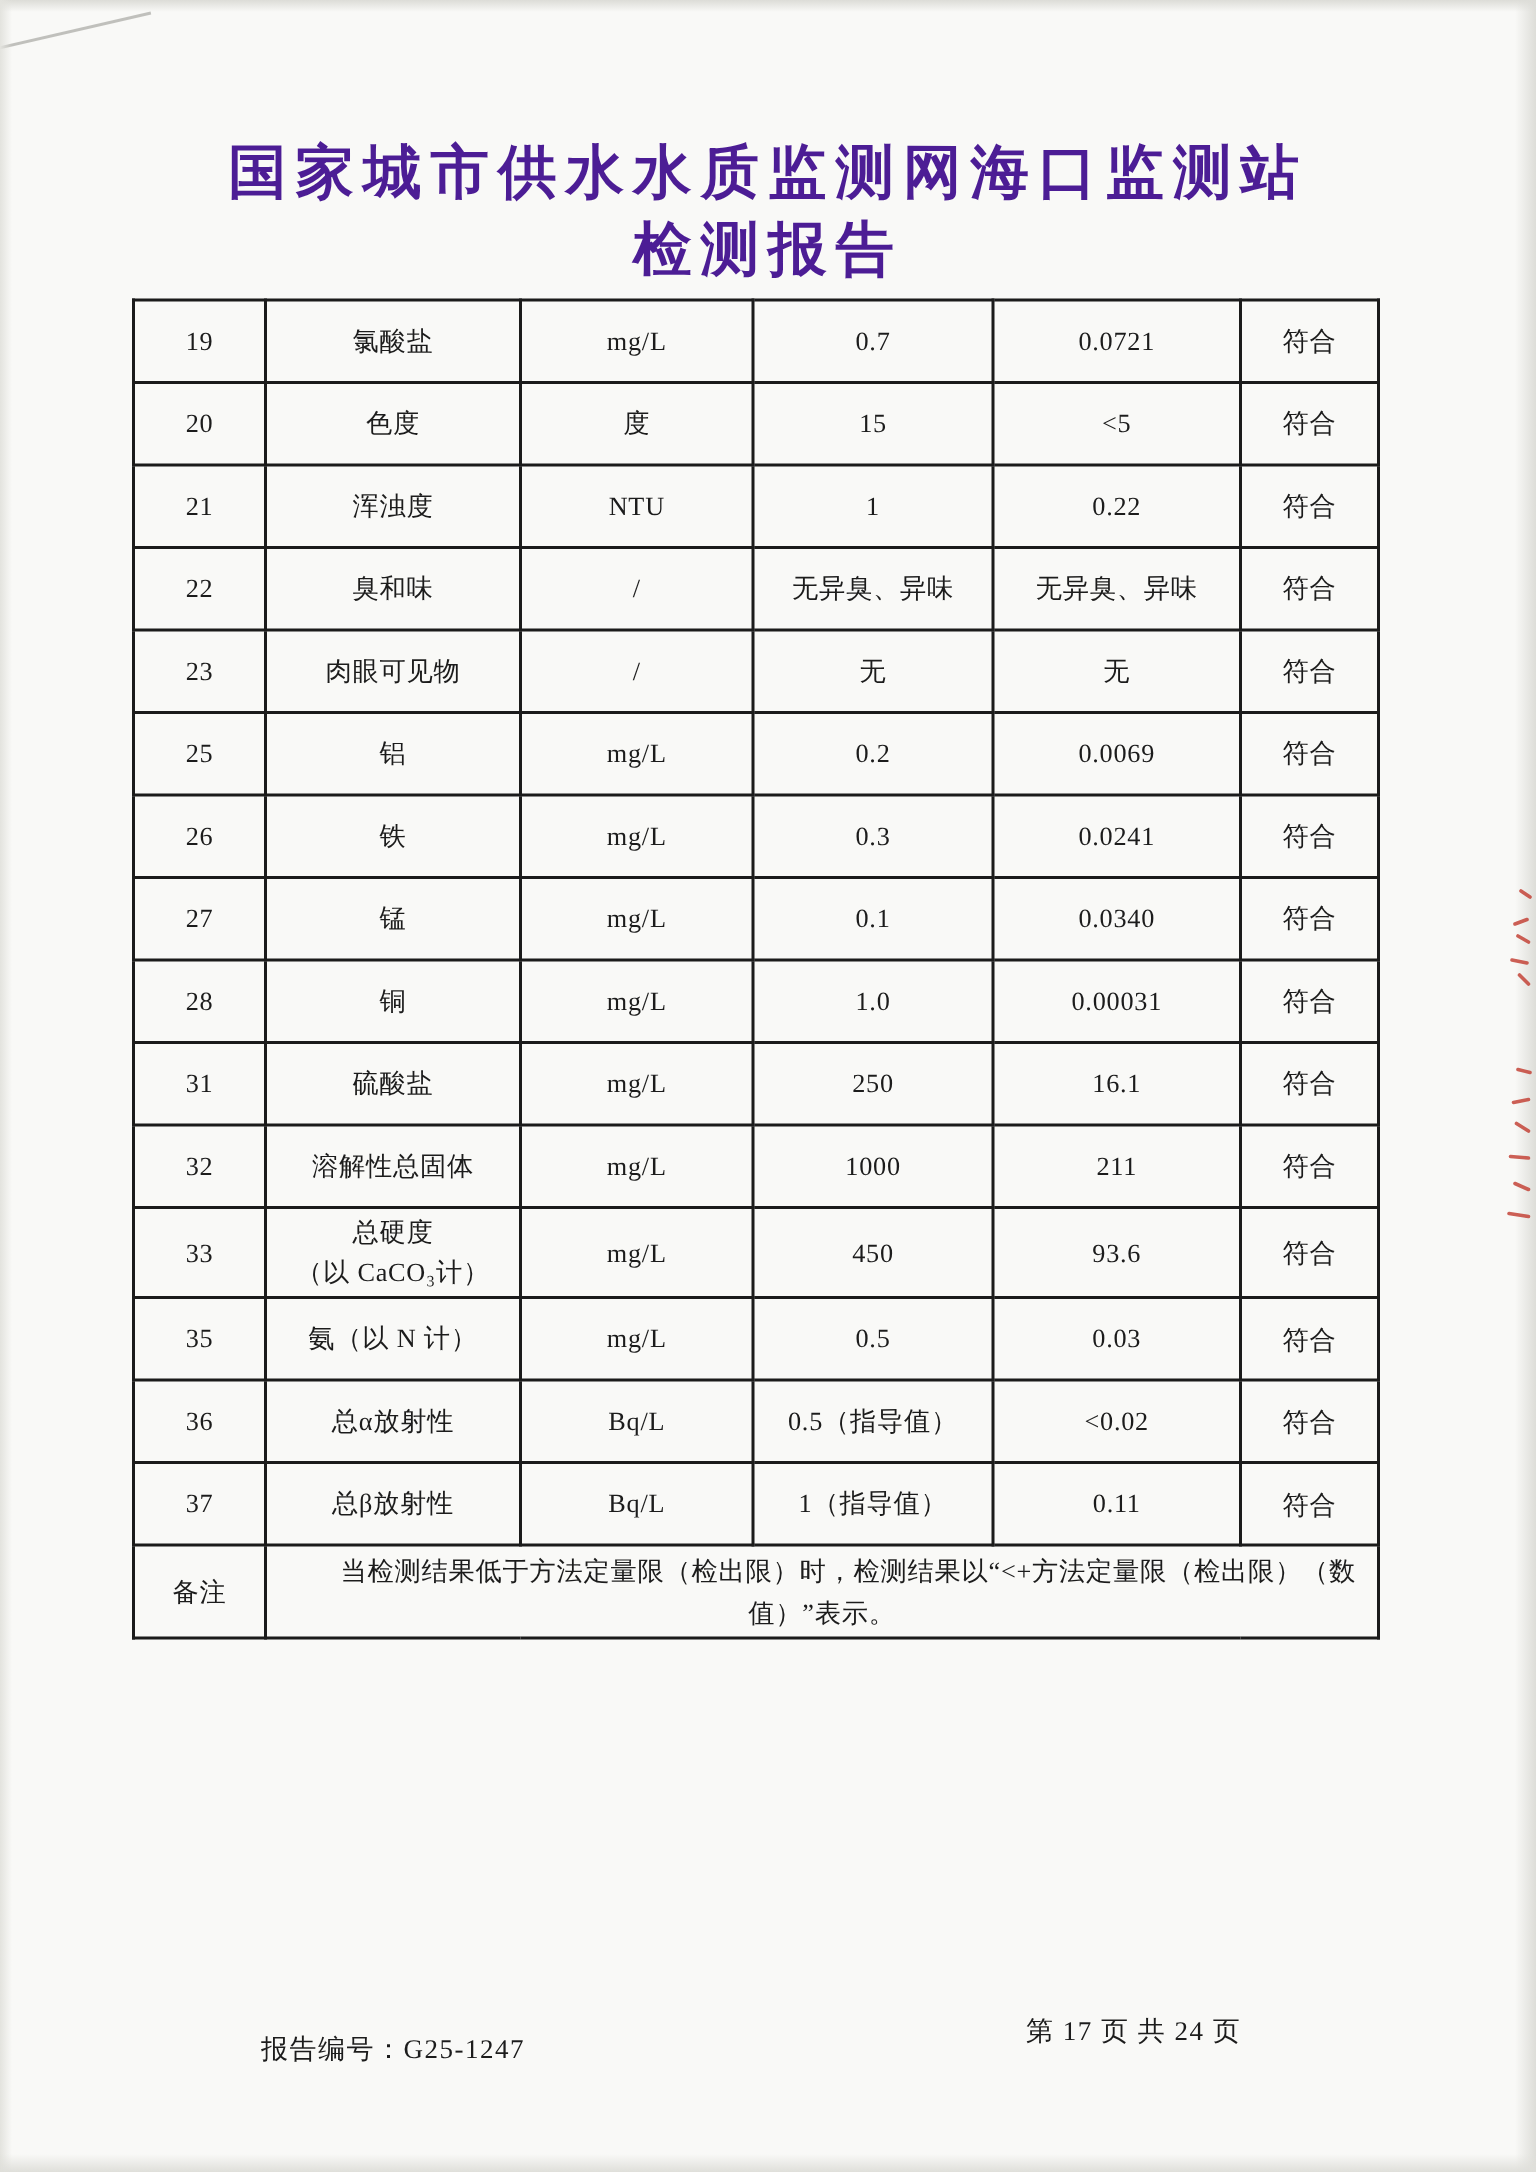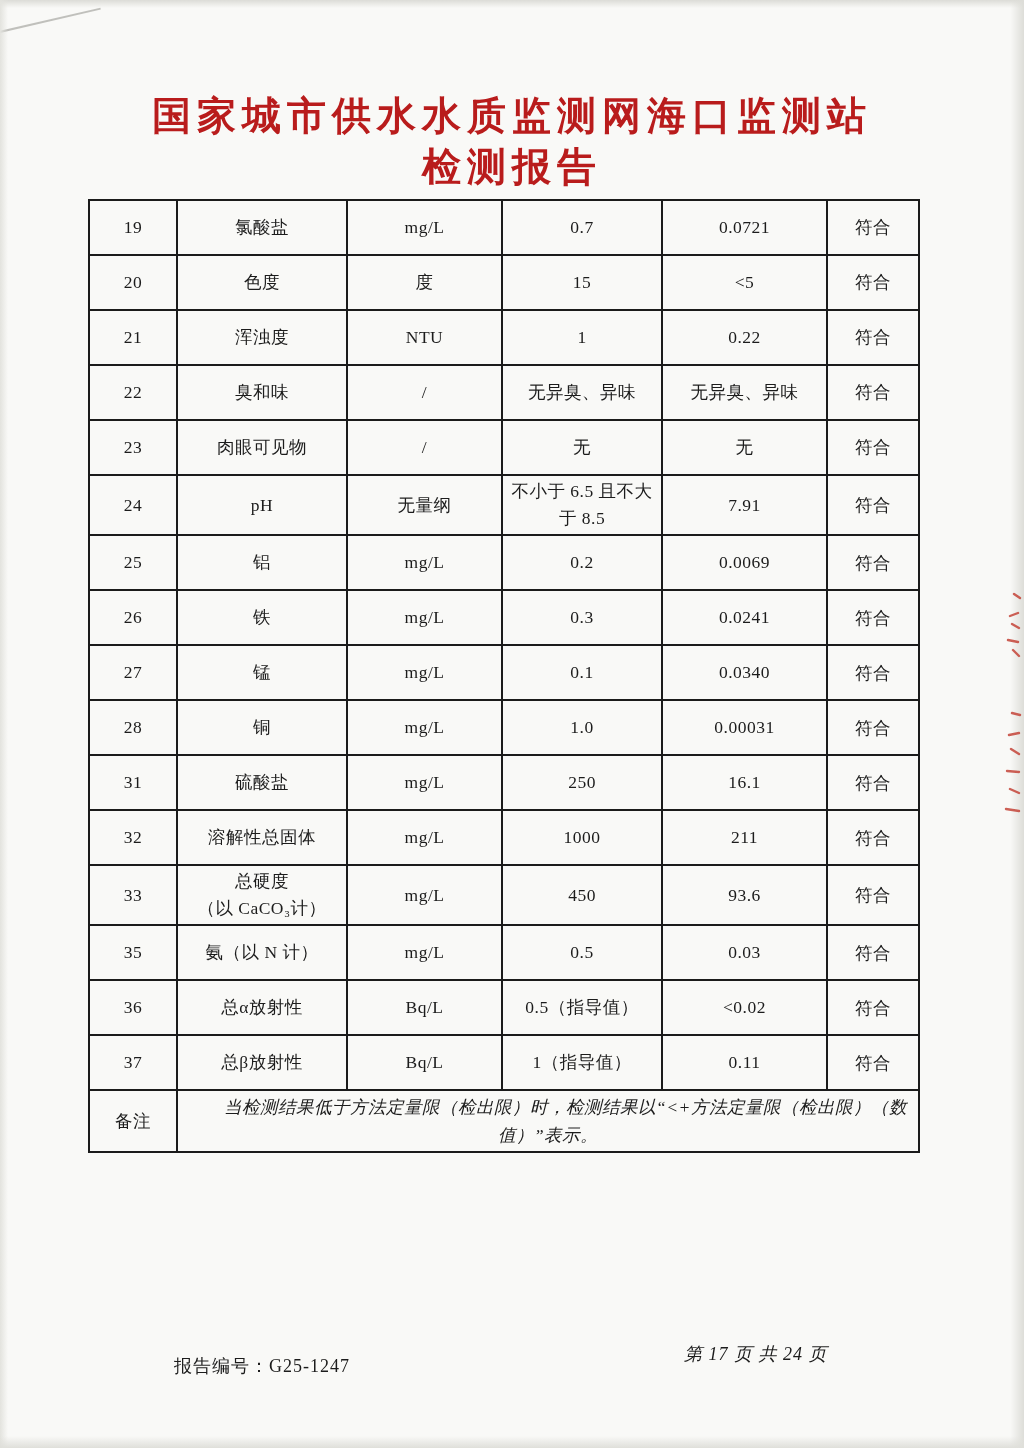--- a/index.html
+++ b/index.html
@@ -42,21 +42,21 @@
     pointer-events: none;
   }
   
   .seal-fragment { position: absolute; right: 2px; opacity: .8; filter: blur(.5px); }
   .seal-a { top: 588px; }
   .seal-b { top: 705px; }
   
   .title-wrap { padding-top: 90px; text-align: center; line-height: 1.32; }
   .title-line {
     font-size: 39px; font-weight: bold; letter-spacing: 6px;
-    color: #b91c1c;
+    color: #4c1d95;
   }
   
   table.report {
     border-collapse: collapse;
     margin: 6px 14px 0 88px;
     width: 830px;
     table-layout: fixed;
     font-size: 17.5px;
   }
   table.report td {
@@ -66,30 +66,29 @@
     height: 49px;
     padding: 2px 6px;
     letter-spacing: .5px;
   }
   table.report { border: 2.5px solid #141414; }
   .pre { white-space: pre-line; line-height: 1.55; }
   td.remark-text-cell {
     text-align: left;
     padding: 8px 14px;
     line-height: 1.6;
-    font-style: italic;
   }
   td.remark-text-cell .indent { text-indent: 2em; display: block; }
   
   .footer {
     position: absolute; top: 1342px; left: 0; width: 100%;
     font-size: 18px; letter-spacing: 1px;
   }
   .footer .report-no { position: absolute; left: 174px; top: 0; margin-top: 12px; }
-  .footer .page-info { position: absolute; left: 684px; top: 0; font-style: italic; }
+  .footer .page-info { position: absolute; left: 684px; top: 0; }
 </style>
 </head>
 <body>
 
 <div class="page">
 
   <div class="scan-top-edge"></div>
   <div class="scan-topleft-line"></div>
   <div class="scan-left-edge"></div>
   <div class="scan-right-edge"></div>
@@ -151,29 +150,20 @@
     </tr>
         <tr>
       <td>23</td>
       <td class="pre">肉眼可见物</td>
       <td>/</td>
       <td class="pre">无</td>
       <td>无</td>
       <td>符合</td>
     </tr>
         <tr>
-      <td>24</td>
-      <td class="pre">pH</td>
-      <td>无量纲</td>
-      <td class="pre">不小于 6.5 且不大
-于 8.5</td>
-      <td>7.91</td>
-      <td>符合</td>
-    </tr>
-        <tr>
       <td>25</td>
       <td class="pre">铝</td>
       <td>mg/L</td>
       <td class="pre">0.2</td>
       <td>0.0069</td>
       <td>符合</td>
     </tr>
         <tr>
       <td>26</td>
       <td class="pre">铁</td>

